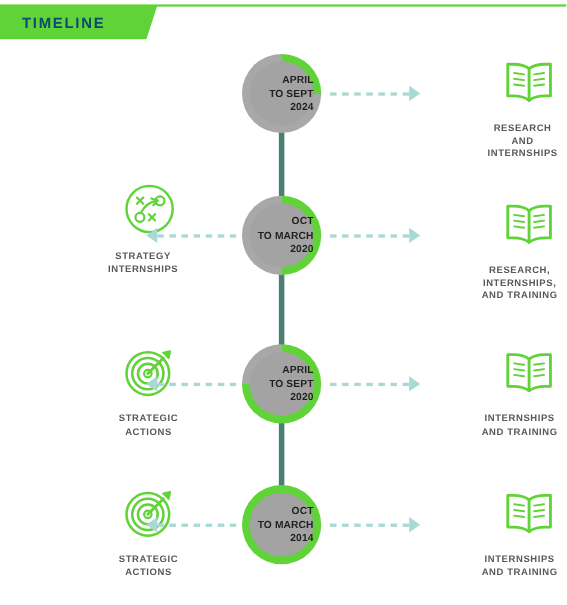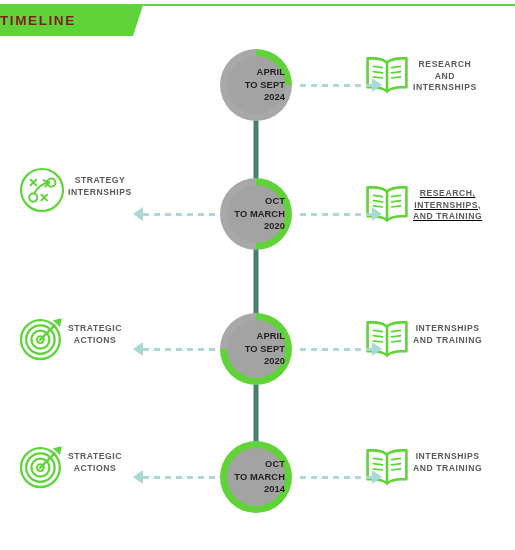--- a/index.html
+++ b/index.html
@@ -17,22 +17,22 @@
     background: #5fd337;
   }
   .banner {
     position: absolute; top: 5px; left: 0;
     width: 143px; height: 31px;
     background: #5fd337;
     clip-path: polygon(0 0, 143px 0, 133px 100%, 0 100%);
     display: flex; align-items: center;
   }
   .banner-label {
-    color: #7f1d1d; font-size: 13.5px; font-weight: bold;
-    letter-spacing: 1.6px; padding-left: 0;
+    color: #0c4a6e; font-size: 13.5px; font-weight: bold;
+    letter-spacing: 1.6px; padding-left: 20px;
     white-space: nowrap;
   }
 
   
   .spine {
     position: absolute; left: 256px; width: 5px;
     background: #4a7e73; transform: translateX(-50%);
   }
 
   
@@ -69,21 +69,21 @@
     width: 0; height: 0; flex: 0 0 auto;
     border-top: 7px solid transparent;
     border-bottom: 7px solid transparent;
   }
   .arrow-right { border-left: 10px solid #a9d9d4; }
   .arrow-left  { border-right: 10px solid #a9d9d4; }
 
   
   .side {
     position: absolute; width: 146px;
-    display: flex; align-items: flex-start;
+    display: flex; flex-direction: column; align-items: flex-end;
   }
   .side-icon { width: 52px; height: 52px; }
   .side-icon svg { width: 100%; height: 100%; display: block; }
   .side-label {
     margin-top: 11px;
     color: #58595b; font-size: 8.6px; font-weight: bold;
     letter-spacing: 0.55px; line-height: 11.5px; text-align: center;
   }
 </style>
 </head>
@@ -136,21 +136,21 @@
         <div class="arrow-head arrow-right"></div>
       </div>
       <div class="node" style="top: 178px;">
         <div class="ring-arc" style="background: conic-gradient(rgb(95, 211, 55) 0deg, rgb(95, 211, 55) 180deg, rgb(168, 168, 168) 180deg, rgb(168, 168, 168) 360deg);"></div>
         <div class="ring-hole">
           <div class="node-line">OCT</div>
           <div class="node-line">TO MARCH</div>
           <div class="node-line">2020</div>
         </div>
       </div>
-      <div class="side" style="left: 361px; top: 177px; text-decoration: underline;">
+      <div class="side" style="left: 361px; top: 177px;">
         <div class="side-icon">
           <svg viewBox="0 0 52 52">
             <path d="M26 14.4 C22 11.2 17.2 10.4 11.6 10.4 L6.6 10.4 L6.6 39.2 L11.6 39.2 C17.2 39.2 22 40.2 26 43.2" fill="none" stroke="#5fd337" stroke-width="2.6" stroke-linejoin="round" stroke-linecap="round"></path>
             <path d="M26 14.4 C30 11.2 34.8 10.4 40.4 10.4 L45.4 10.4 L45.4 39.2 L40.4 39.2 C34.8 39.2 30 40.2 26 43.2" fill="none" stroke="#5fd337" stroke-width="2.6" stroke-linejoin="round" stroke-linecap="round"></path>
             <line x1="26" y1="14.4" x2="26" y2="43.2" stroke="#5fd337" stroke-width="2.6" stroke-linecap="round"></line>
             <line x1="12.4" y1="18.4" x2="21.4" y2="19.6" stroke="#5fd337" stroke-width="1.7" stroke-linecap="round"></line>
             <line x1="12.4" y1="23.6" x2="21.4" y2="24.8" stroke="#5fd337" stroke-width="1.7" stroke-linecap="round"></line>
             <line x1="12.4" y1="28.8" x2="21.4" y2="30" stroke="#5fd337" stroke-width="1.7" stroke-linecap="round"></line>
             <line x1="30.6" y1="19.6" x2="39.6" y2="18.4" stroke="#5fd337" stroke-width="1.7" stroke-linecap="round"></line>
             <line x1="30.6" y1="24.8" x2="39.6" y2="23.6" stroke="#5fd337" stroke-width="1.7" stroke-linecap="round"></line>

